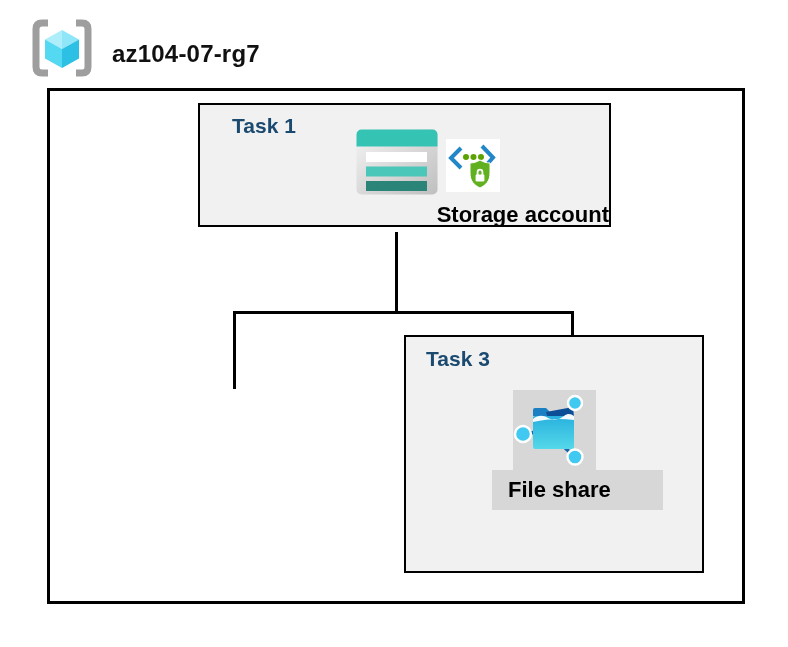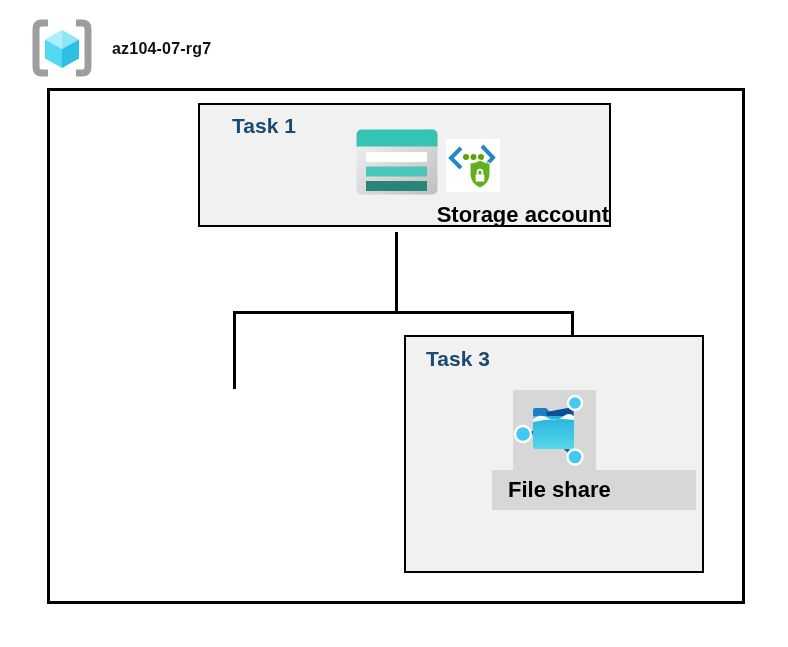--- a/index.html
+++ b/index.html
@@ -10,21 +10,21 @@
     height: 647px;
     background: #ffffff;
     overflow: hidden;
   }
   .abs { position: absolute; }
 
   
   .rg-header-icon { left: 27px; top: 17px; width: 70px; height: 62px; }
   .rg-title {
     left: 112px; top: 40px;
-    font-size: 16px; font-weight: bold; color: #111111;
+    font-size: 24px; font-weight: bold; color: #111111;
     letter-spacing: 0.2px;
   }
 
   
   .outer-box {
     left: 47px; top: 88px; width: 698px; height: 516px;
     border: 3px solid #000000; background: #ffffff;
     box-sizing: border-box;
   }
   .task-box {
@@ -131,16 +131,16 @@
         <rect x="20" y="26" width="41" height="33" rx="2" fill="url(#fsbody)"></rect>
         <path d="M20,29 c5,-4 10,-4 15,-1 c6,3 11,2 16,-2 c4,-3 7,-2 10,0 v4 c-14,-2 -27,-1 -41,2 z" fill="#ffffff" opacity="0.95"></path>
         <g fill="#41c9f1" stroke="#ffffff" stroke-width="2.4">
           <circle cx="62" cy="13" r="7"></circle>
           <circle cx="10" cy="44" r="8"></circle>
           <circle cx="62" cy="67" r="7.5"></circle>
         </g>
       </svg>
     </div>
 
-    <div class="abs label-plate" style="left:86px; top:133px; width:204px; height:40px;">File share</div>
+    <div class="abs label-plate" style="left:86px; top:133px; width:171px; height:40px;">File share</div>
   </div>
 
 </div>
 
 </body></html>

